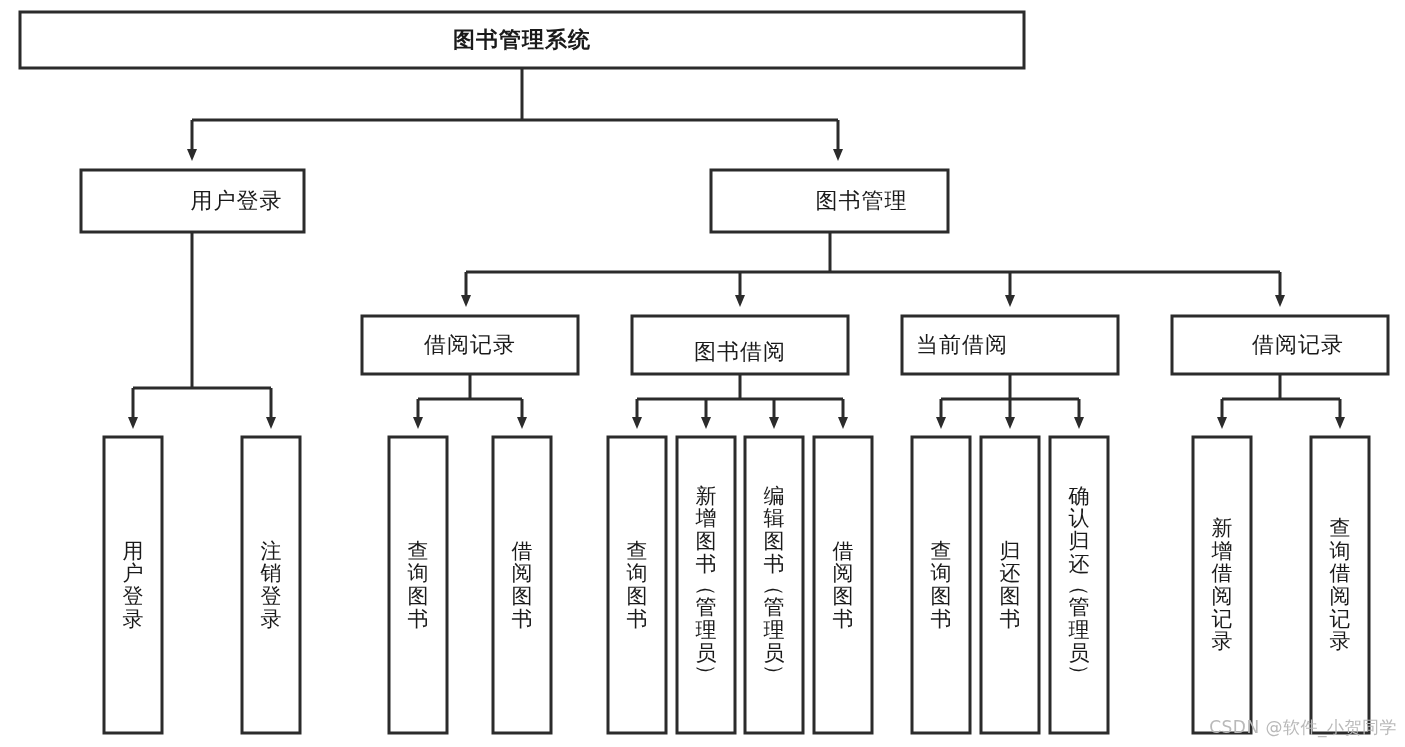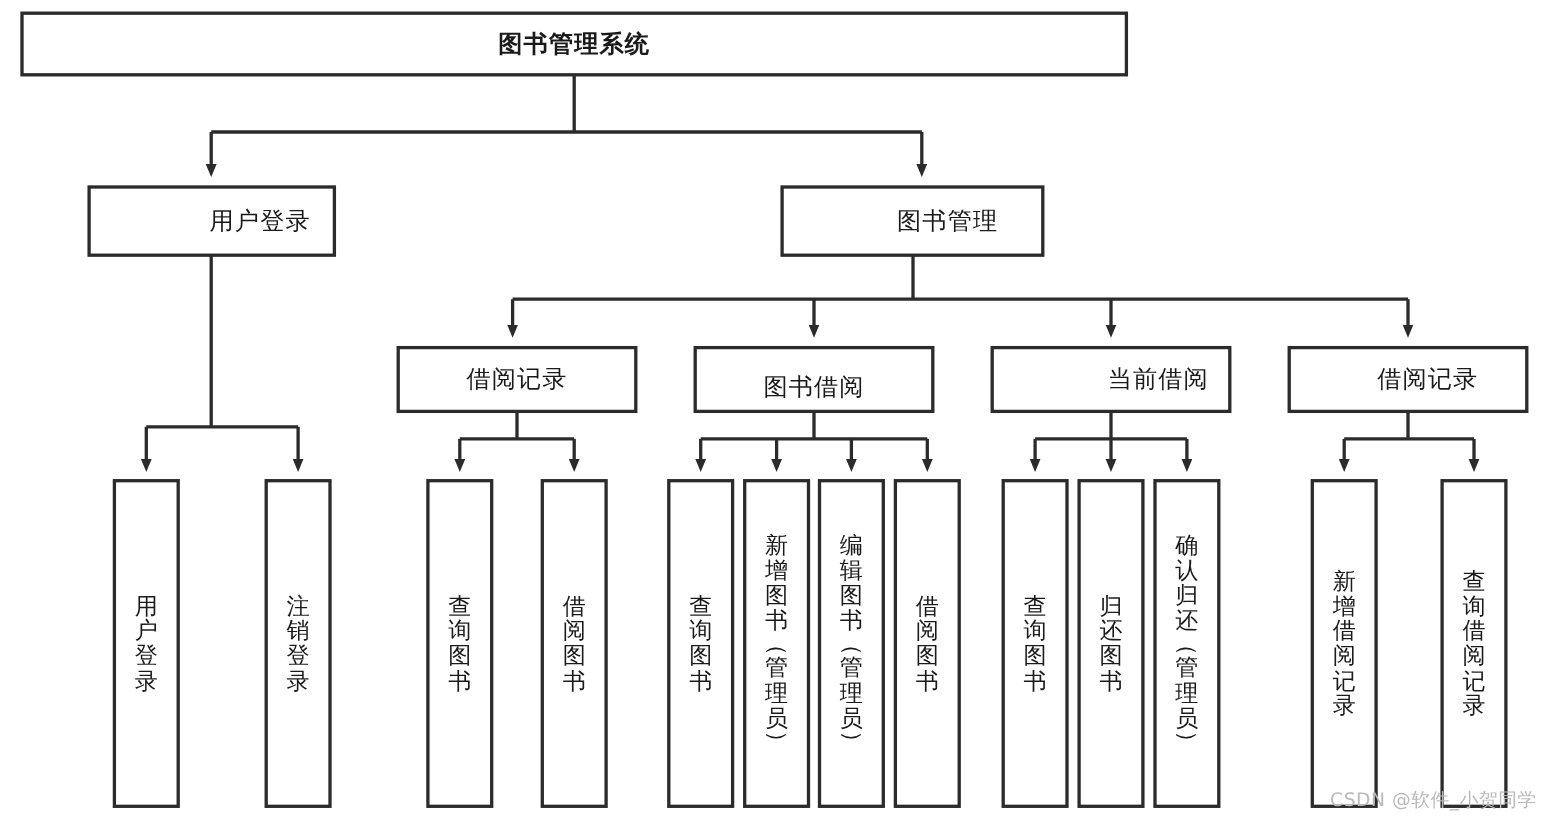--- a/index.html
+++ b/index.html
@@ -171,21 +171,21 @@
     <rect class="node-box" x="1311" y="437" width="58" height="296"></rect>
   </svg>
 
   <div class="horiz-text-wrap" style="left:20px; top:12px; width:1004px; height:56px;font-weight:bold;">图书管理系统</div>
 
   <div class="horiz-text-wrap" style="left:81px; top:170px; width:223px; height:62px;padding-left:44px;">用户登录</div>
   <div class="horiz-text-wrap" style="left:711px; top:170px; width:237px; height:62px;padding-left:32px;">图书管理</div>
 
   <div class="horiz-text-wrap" style="left:362px; top:316px; width:216px; height:58px;">借阅记录</div>
   <div class="horiz-text-wrap" style="left:632px; top:316px; width:216px; height:72px;">图书借阅</div>
-  <div class="horiz-text-wrap" style="left:945px; top:316px; width:216px; height:58px;text-align:center;">当前借阅</div>
+  <div class="horiz-text-wrap" style="left:854px; top:316px; width:216px; height:58px;text-align:center;">当前借阅</div>
   <div class="horiz-text-wrap" style="left:1172px; top:316px; width:216px; height:58px;margin-left:18px;">借阅记录</div>
 
   <div class="vert-text-wrap" style="left:104px; top:437px; width:58px; height:296px;">
       <span>用</span>
       <span>户</span>
       <span>登</span>
       <span>录</span>
     </div>
   <div class="vert-text-wrap" style="left:242px; top:437px; width:58px; height:296px;">
       <span>注</span>

